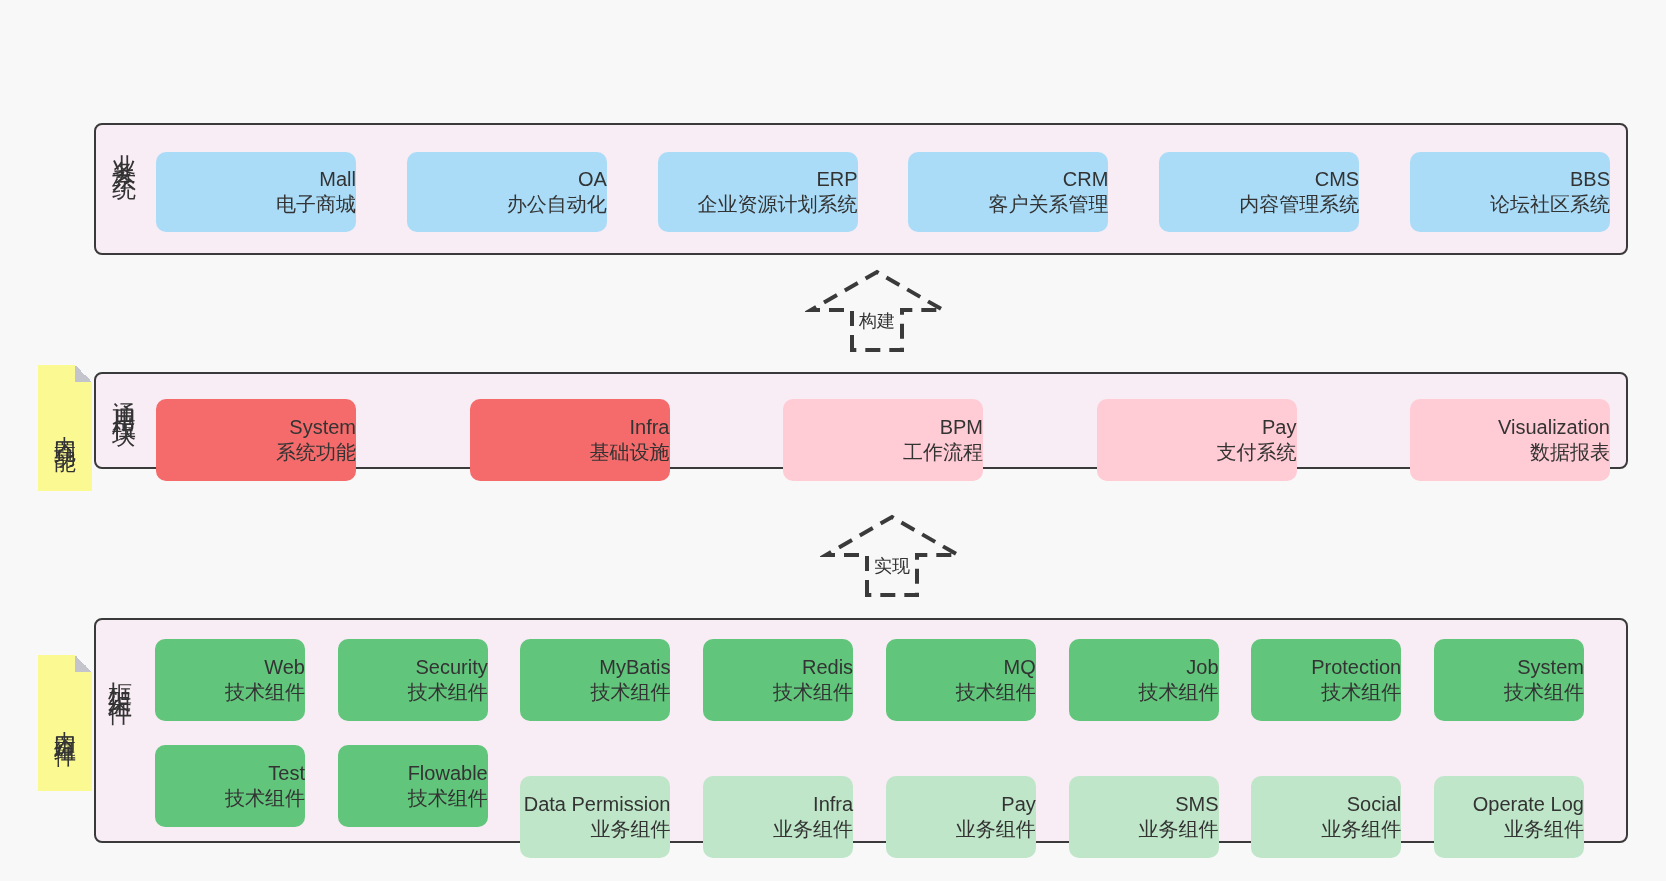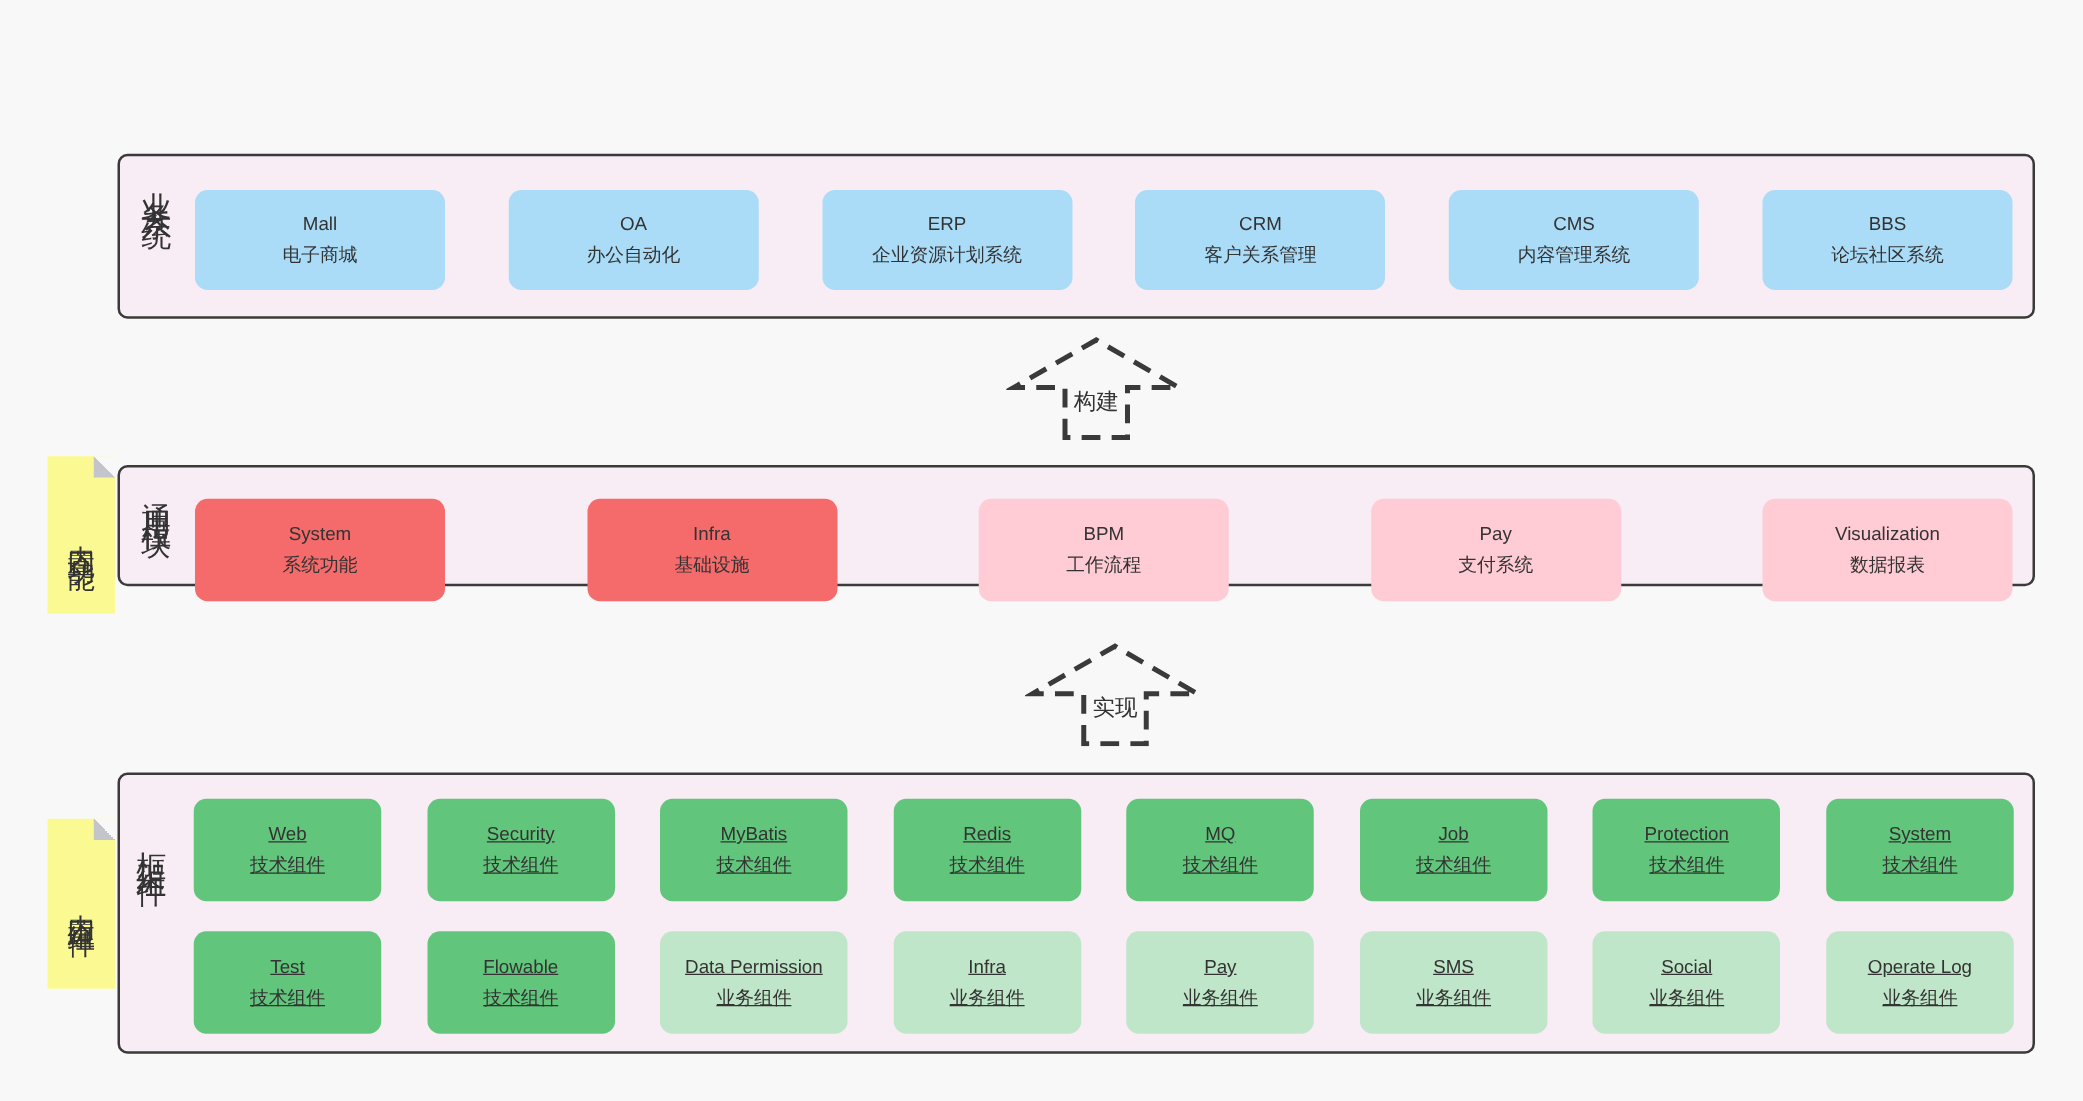--- a/index.html
+++ b/index.html
@@ -34,40 +34,40 @@
   #sec-business .v-label{left:16px;top:10px;}
   #sec-modules .v-label{left:16px;top:9px;}
   #sec-components .v-label{left:12px;top:42px;}
   .box-row{
     position:absolute; left:0; right:0;
     display:flex; justify-content:space-between;
     padding-left:60px; padding-right:16px;
   }
   #sec-business .box-row{top:27px;}
   #sec-modules .box-row{top:25px;}
-  #sec-components .box-row{padding-left:59px;padding-right:15px;text-decoration:underline;}
+  #sec-components .box-row{padding-left:59px;padding-right:42px;}
   #comp-row-1{top:19px;}
   #comp-row-2{top:125px;}
   .box{
     width:200px; height:80px;
     border-radius:10px;
     display:flex; flex-direction:column;
-    justify-content:center; align-items:center;
+    justify-content:center; align-items:flex-end;
     text-align:center;
-    font-size:15px; line-height:25px;
+    font-size:20px; line-height:25px;
     color:var(--text);
   }
   #sec-modules .box{height:82px;}
   #sec-components .box{width:150px;height:82px;}
   .box .t{white-space:pre-line;}
   .blue{background:var(--blue);}
   .red{background:var(--red);}
   .pink{background:var(--pink);}
   .green{background:var(--green);}
-  .lightgreen{background:var(--lightgreen);}
+  .lightgreen{background:var(--lightgreen);margin-top:31px;}
   .note{
     position:absolute; left:38px; width:54px;
     background:var(--yellow);
     display:flex; align-items:center; justify-content:center;
   }
   #note-modules{top:365px;height:126px;}
   #note-components{top:655px;height:136px;}
   .note::before{
     content:""; position:absolute; top:0; right:0;
     width:17px; height:17px;

